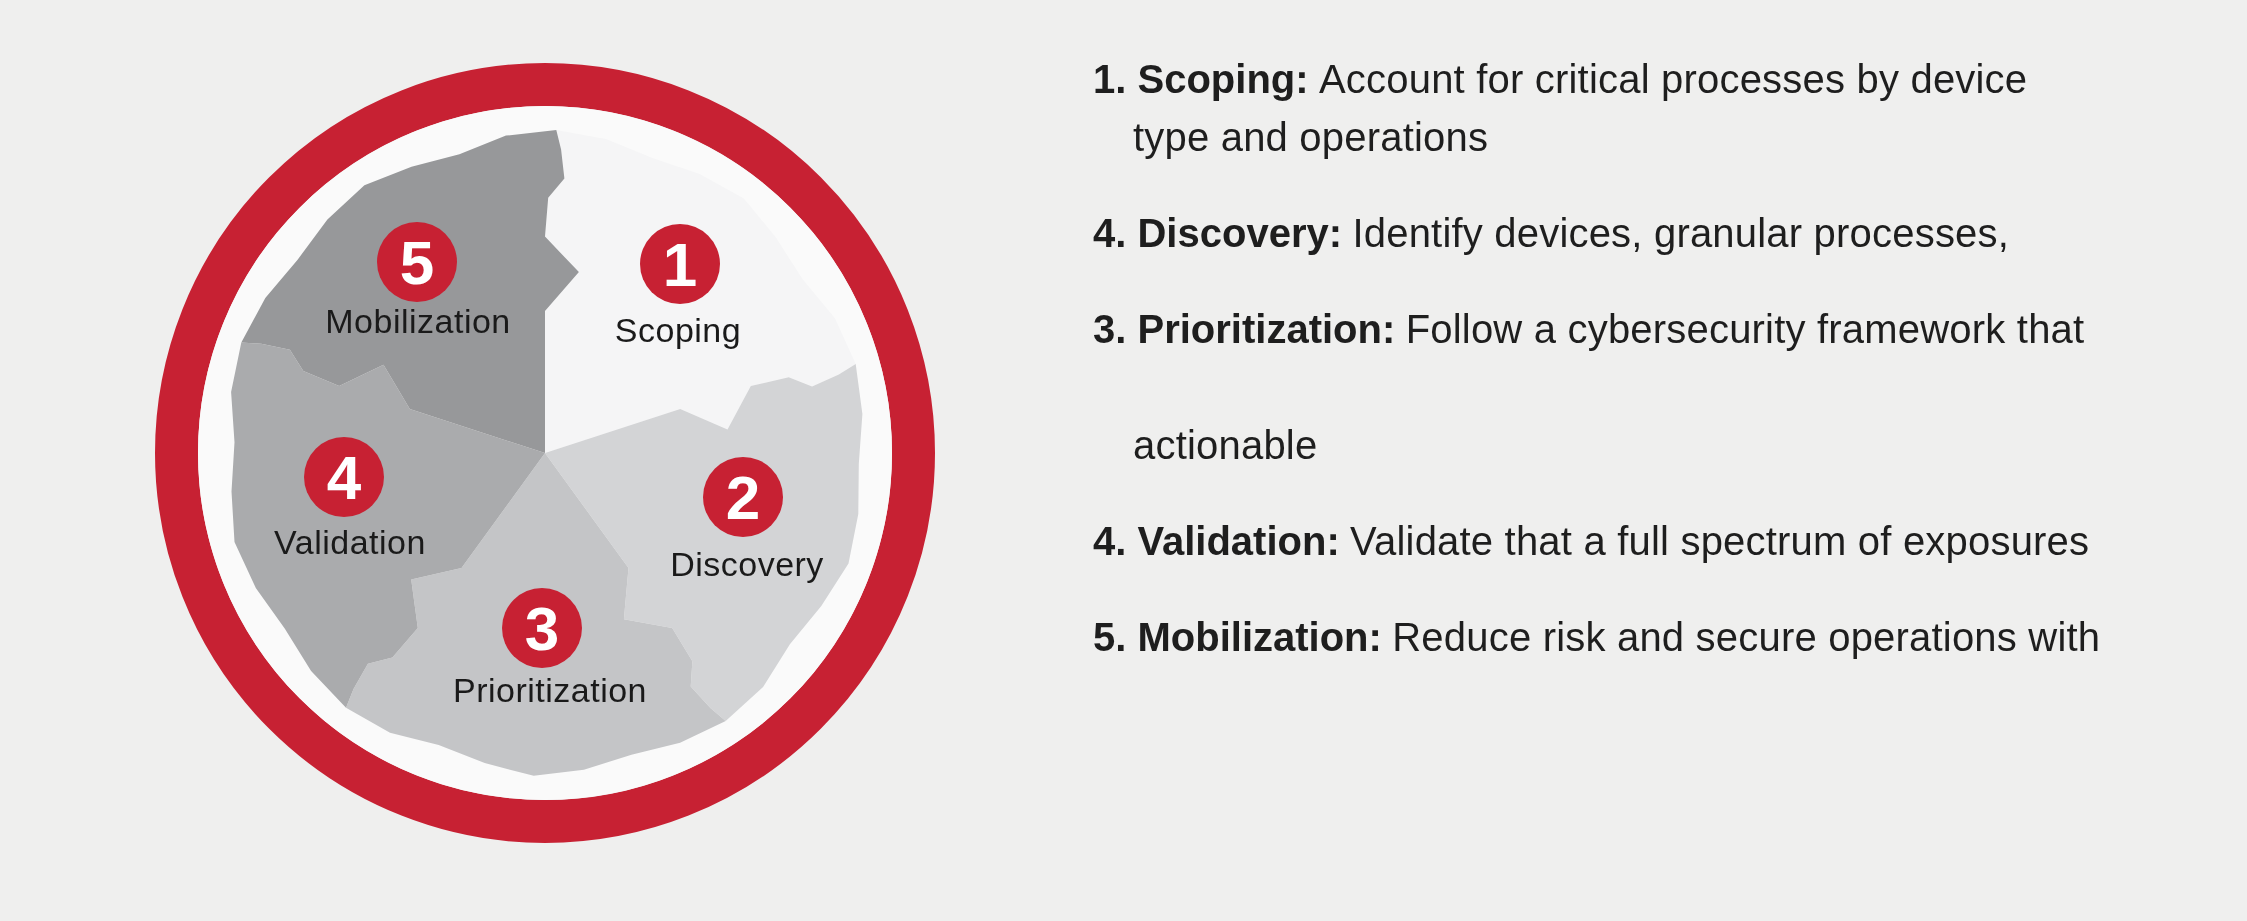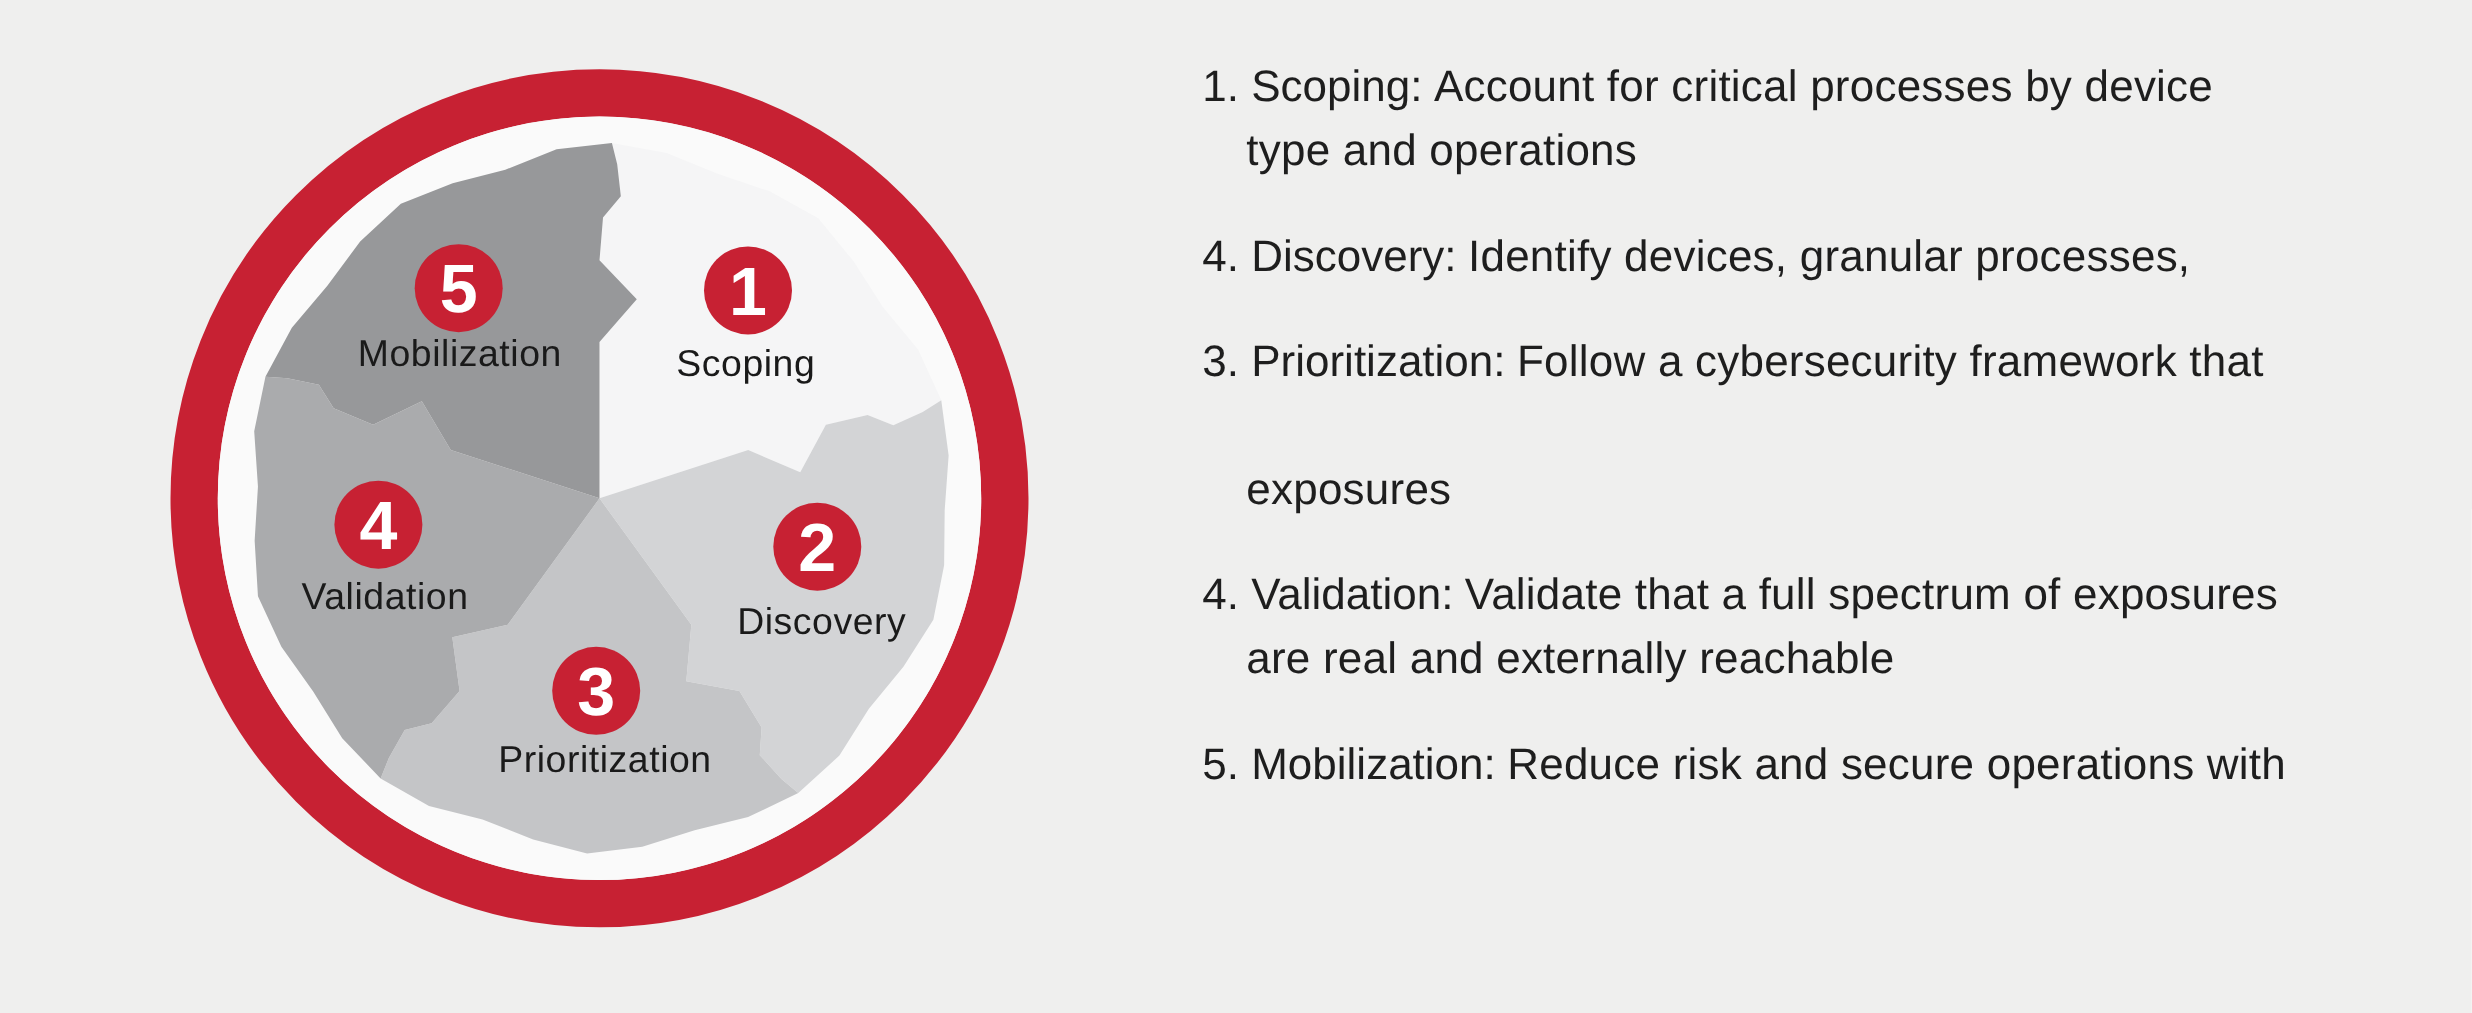--- a/index.html
+++ b/index.html
@@ -21,21 +21,21 @@
   .list{
     position:absolute;left:1093px;top:50px;width:1160px;
     font-size:40px;line-height:58px;color:#1e1e1e;
   }
   .list-item{
     padding-left:40px;text-indent:-40px;
     margin-bottom:38px;
     font-weight:300;
     letter-spacing:.2px;
   }
-  .itm-label{font-weight:400;margin-right:.26em;letter-spacing:0;text-align:right;}
+  .itm-label{font-weight:700;margin-right:.26em;letter-spacing:0;text-align:right;}
 </style>
 </head>
 <body>
 
 <div id="canvas" style="background: rgb(239, 239, 238);">
 
   <svg id="wheel-svg" width="2247" height="921" viewBox="0 0 2247 921">
       <circle cx="545" cy="453" r="368.5" fill="none" stroke="#c72133" stroke-width="43"></circle>
       <circle cx="545" cy="453" r="347" fill="#fafafa"></circle>
       <path d="M545.0,453.0 L545.0,310.9 L578.9,272.1 L545.0,236.6 L548.2,197.8 L564.4,178.4 L561.1,149.4 L556.3,130.0 L606.0,139.1 L652.4,158.0 L699.7,173.9 L743.9,198.5 L776.0,237.6 L802.6,279.2 L834.8,317.9 L855.7,363.9 L838.8,374.5 L812.1,386.6 L788.7,377.2 L750.8,386.1 L727.5,429.4 L680.2,409.1 L545.0,453.0 Z" fill="#f5f5f6"></path>
@@ -67,26 +67,25 @@
       <span class="itm-line">type and operations</span>
     </div>
 
     <div class="list-item">
       <span class="itm-label">4. Discovery:</span><span class="itm-line">Identify devices, granular processes,</span><br>
     </div>
 
     <div class="list-item">
       <span class="itm-label">3. Prioritization:</span><span class="itm-line">Follow a cybersecurity framework that</span><br>
       <br>
-      <span class="itm-line">exposures</span>
+      <span class="itm-line">actionable</span>
     </div>
 
     <div class="list-item">
       <span class="itm-label">4. Validation:</span><span class="itm-line">Validate that a full spectrum of exposures</span><br>
-      <span class="itm-line">are real and externally reachable</span>
     </div>
 
     <div class="list-item">
       <span class="itm-label">5. Mobilization:</span><span class="itm-line">Reduce risk and secure operations with</span><br>
     </div>
 
   </div>
 </div>
 
 </body></html>

